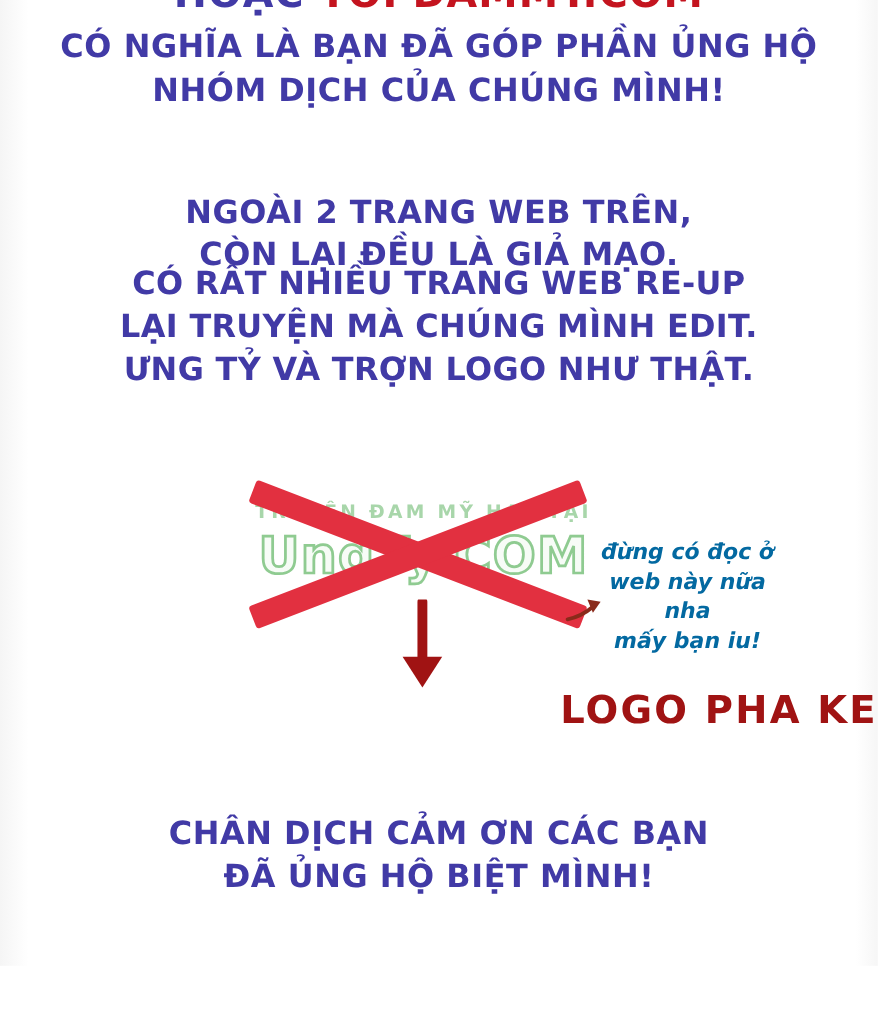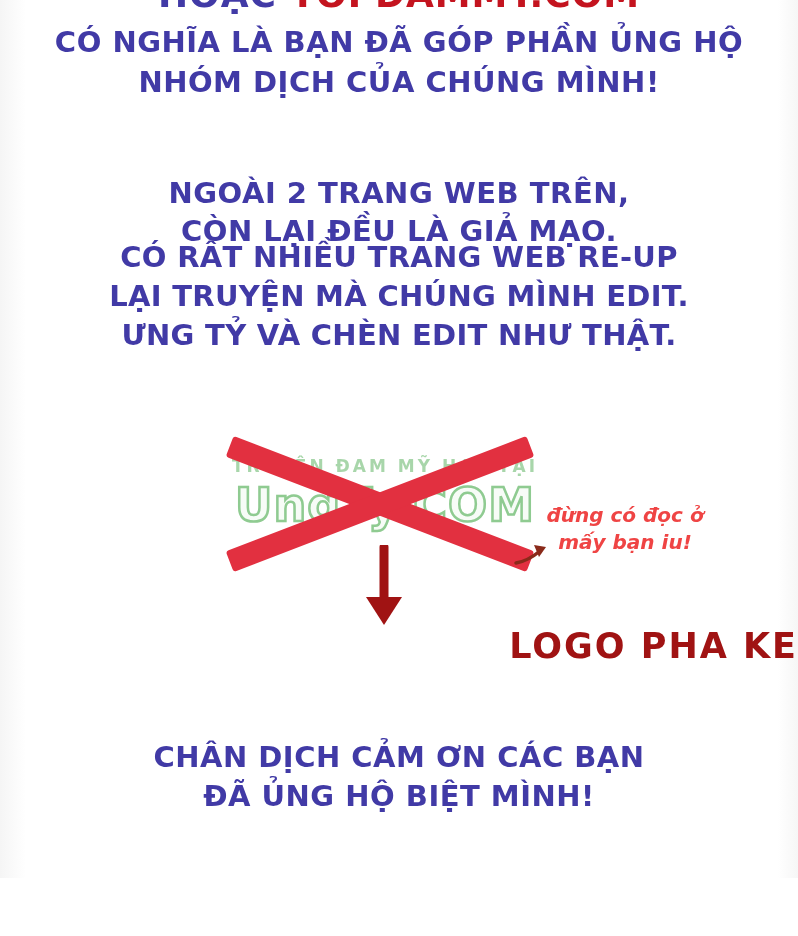--- a/index.html
+++ b/index.html
@@ -50,22 +50,22 @@
     text-shadow:0 0 1px #8fcb91;
   }
   .cross-stroke{
     position:absolute;width:322px;height:22px;background:#e23040;border-radius:3px;
     left:219px;top:493px;
   }
   .cross-1{transform:rotate(21deg);}
   .cross-2{transform:rotate(-21deg);}
 
   .note{
-    position:absolute;top:502px;left:535px;width:180px;text-align:center;
-    font-weight:bold;font-style:italic;font-size:20px;line-height:27px;color:#ef4444;
+    position:absolute;top:488px;left:535px;width:180px;text-align:center;
+    font-weight:bold;font-style:italic;font-size:20px;line-height:27px;color:#0369a1;
   }
   .note-arrow{position:absolute;top:541px;left:512px;}
 
   .down-arrow{position:absolute;top:545px;left:362px;}
 
   .logo-label{
     position:absolute;top:626px;left:0;width:798px;text-align:right;
     font-weight:bold;font-size:35px;letter-spacing:2px;color:#a01313;
   }
 
@@ -89,32 +89,33 @@
 </div>
 
 <div class="block notice blue">
   <div>NGOÀI 2 TRANG WEB TRÊN,</div>
   <div>CÒN LẠI ĐỀU LÀ GIẢ MẠO.</div>
 </div>
 
 <div class="block warning blue">
   <div>CÓ RẤT NHIỀU TRANG WEB RE-UP</div>
   <div>LẠI TRUYỆN MÀ CHÚNG MÌNH EDIT.</div>
-  <div>ƯNG TỶ VÀ CHÈN EDIT NHƯ THẬT.</div>
+  <div>ƯNG TỶ VÀ TRỢN LOGO NHƯ THẬT.</div>
 </div>
 
 <div class="logo-cluster">
   <div class="logo-caption">TRUYỆN ĐAM MỸ HAY TẠI</div>
   <div class="logo-name">UngTy.COM</div>
 </div>
 <div class="cross-stroke cross-1"></div>
 <div class="cross-stroke cross-2"></div>
 
 <div class="note">
   <div>đừng có đọc ở</div>
+  <div>web này nữa nha</div>
   <div>mấy bạn iu!</div>
 </div>
 <svg class="note-arrow" width="40" height="26" viewBox="0 0 40 26">
   <path d="M4 22 Q16 20 28 10" fill="none" stroke="#8a2a1a" stroke-width="3.5" stroke-linecap="round"></path>
   <path d="M22 4 L34 6 L27 16 Z" fill="#8a2a1a"></path>
 </svg>
 
 <svg class="down-arrow" width="44" height="82" viewBox="0 0 44 82">
   <line x1="22" y1="2" x2="22" y2="58" stroke="#a01313" stroke-width="9" stroke-linecap="round"></line>
   <polygon points="4,52 40,52 22,80" fill="#a01313"></polygon>

